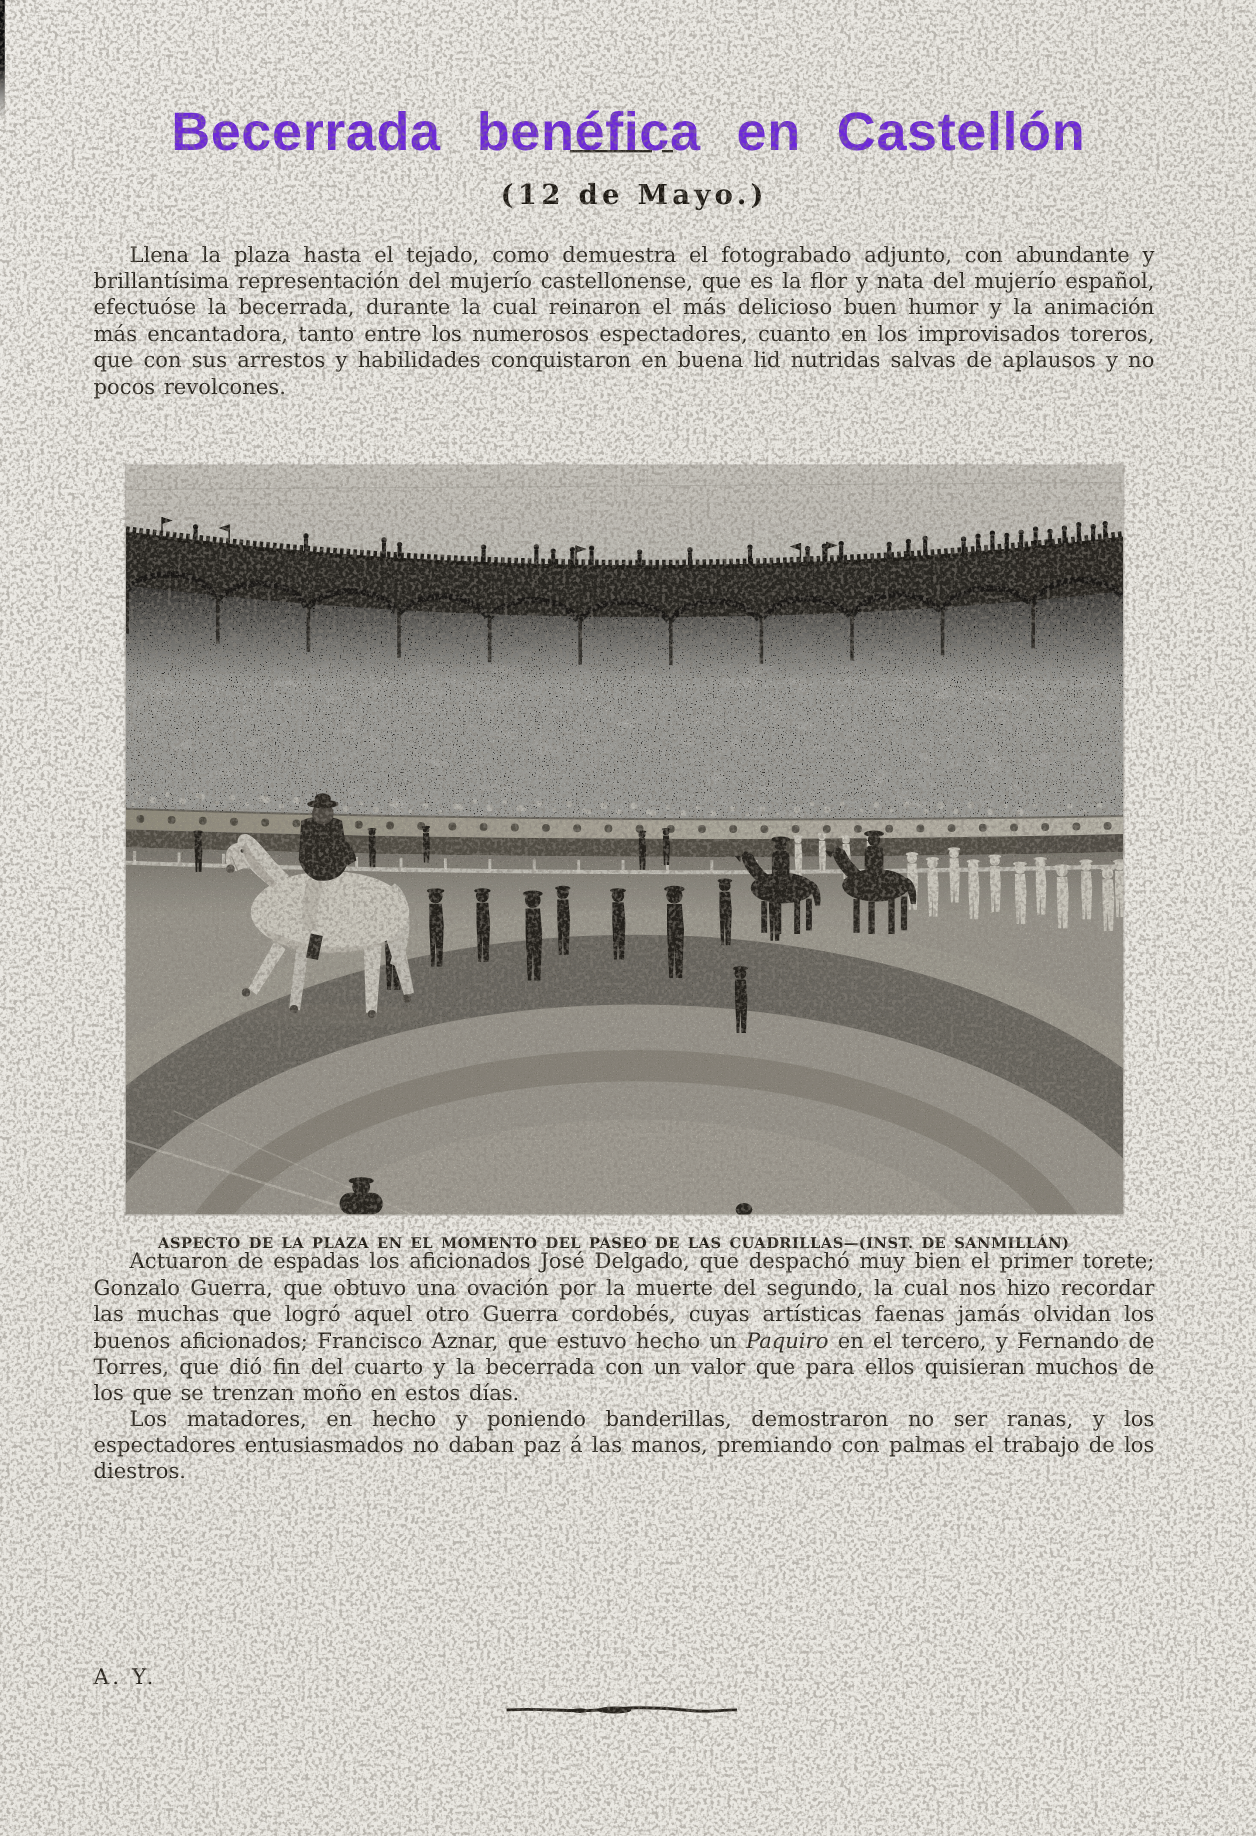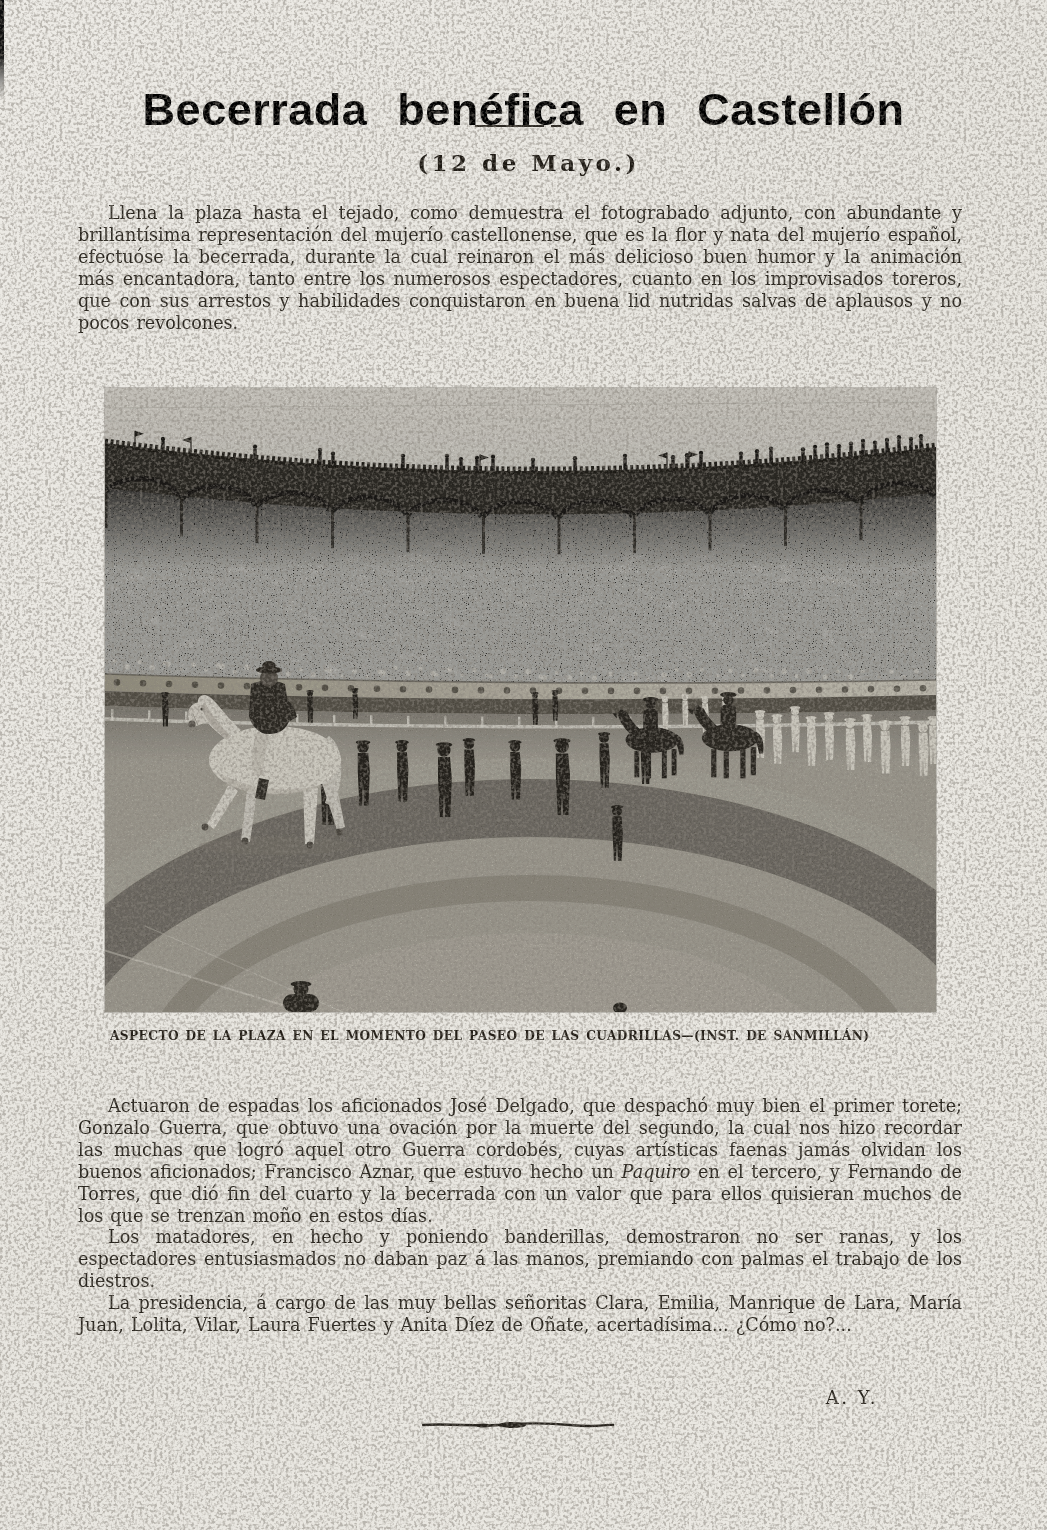--- a/index.html
+++ b/index.html
@@ -11,55 +11,55 @@
   .page-surface { position:absolute; inset:0;
     background:linear-gradient(128deg,#edebe6 0%,#e8e6e0 45%,#ebe9e3 100%); }
   .edge-artifact { position:absolute; left:0; top:0; width:4px; height:100px;
     background:linear-gradient(to bottom,#0a0a0a 0%,#111 55%,rgba(20,20,20,.45) 78%,rgba(20,20,20,0) 100%); }
   .paper-grain { position:absolute; inset:0; pointer-events:none; }
 
   .page-title {
     position:absolute; top:54px; left:0; width:100%; text-align:center;
     font-family:"Liberation Sans", sans-serif; font-weight:700;
     font-size:45px; letter-spacing:0.5px; word-spacing:17px;
-    color:#000000; white-space:nowrap;
+    color:#6d28d9; white-space:nowrap;
   }
   .title-divider {
     position:absolute; top:125px; left:50%; transform:translateX(-50%);
     width:98px; height:2px;
     background:linear-gradient(to right,#2b2721 0%,#2b2721 70%,rgba(43,39,33,0) 70%,rgba(43,39,33,0) 78%,#2b2721 78%,#2b2721 88%,rgba(43,39,33,0) 88%);
   }
   .date-heading {
     position:absolute; top:149px; left:5px; width:100%; text-align:center;
     font-family:"DejaVu Serif", serif; font-weight:700;
     font-size:23px; letter-spacing:3.5px; color:#1d1913;
   }
   .textblock {
     position:absolute; left:78px; width:884px;
     text-align:justify; font-size:17.6px; line-height:21.9px;
     color:var(--ink,#28241d); word-spacing:1.5px;
   }
   .textblock p { margin:0; text-indent:30px; }
   .textblock em { font-style:italic; }
   #intro-block { top:203px; }
-  #body-block  { top:1096px; }
+  #body-block  { top:1042px; }
 
   .photo-fig { position:absolute; left:105px; top:388px; width:831px; height:624px; margin:0;
     box-shadow:0 0 0 1px rgba(60,56,48,.25); background:#c7c4bc; }
   .photo-fig svg { display:block; }
 
   .photo-caption {
-    position:absolute; left:110px; top:1029px; width:849px; 
+    position:absolute; left:87px; top:1029px; width:849px; text-align:center;
     font-family:"DejaVu Serif", serif; font-weight:700;
     font-size:12.2px; letter-spacing:0.4px; word-spacing:2px; color:#221d16;
     white-space:nowrap;
   }
   .signature {
     position:absolute; top:1387px; left:78px; width:884px;
-    text-align:right; padding-right:84px; box-sizing:border-box;
+    padding-right:84px; box-sizing:border-box;
     font-size:18px; letter-spacing:2.5px; color:#25211a;
   }
   .end-divider { position:absolute; top:1419px; left:50%; transform:translateX(-53%); }
 </style>
 </head>
 <body>
 
 <div class="page-surface"></div>
 <div class="edge-artifact"></div>
 
@@ -467,21 +467,20 @@
   <rect x="0" y="0" width="831" height="624" filter="url(#fDark)" opacity=".09"></rect>
   <rect x="0" y="0" width="831" height="624" filter="url(#fLight)" opacity=".05"></rect>
 </svg>
 </figure>
 
 <div class="photo-caption">ASPECTO DE LA PLAZA EN EL MOMENTO DEL PASEO DE LAS CUADRILLAS—(INST. DE SANMILLÁN)</div>
 
 <div class="textblock" id="body-block">
     <p><span>Actuaron de espadas los aficionados José Delgado, que despachó muy bien el primer torete; Gonzalo Guerra, que obtuvo una ovación por la muerte del segundo, la cual nos hizo recordar las muchas que logró aquel otro Guerra cordobés, cuyas artísticas faenas jamás olvidan los buenos aficionados; Francisco Aznar, que estuvo hecho un </span><em>Paquiro</em><span> en el tercero, y Fernando de Torres, que dió fin del cuarto y la becerrada con un valor que para ellos quisieran muchos de los que se trenzan moño en estos días.</span></p>
     <p><span>Los matadores, en hecho y poniendo banderillas, demostraron no ser ranas, y los espectadores entusiasmados no daban paz á las manos, premiando con palmas el trabajo de los diestros.</span></p>
-    <p><span>La presidencia, á cargo de las muy bellas señoritas Clara, Emilia, Manrique de Lara, María Juan, Lolita, Vilar, Laura Fuertes y Anita Díez de Oñate, acertadísima... ¿Cómo no?...</span></p>
   </div>
 
 <div class="signature">A. Y.</div>
 
 <svg class="end-divider" width="196" height="12" xmlns="http://www.w3.org/2000/svg">
   <path d="M2,6 C30,4 55,8 78,6 S120,3 150,6 182,5 194,6" stroke="#26221c" stroke-width="2.4" fill="none"></path>
   <ellipse cx="92" cy="6" rx="14" ry="3" fill="#26221c"></ellipse>
   <ellipse cx="63" cy="6.5" rx="7" ry="2" fill="#26221c"></ellipse>
 </svg>
 

